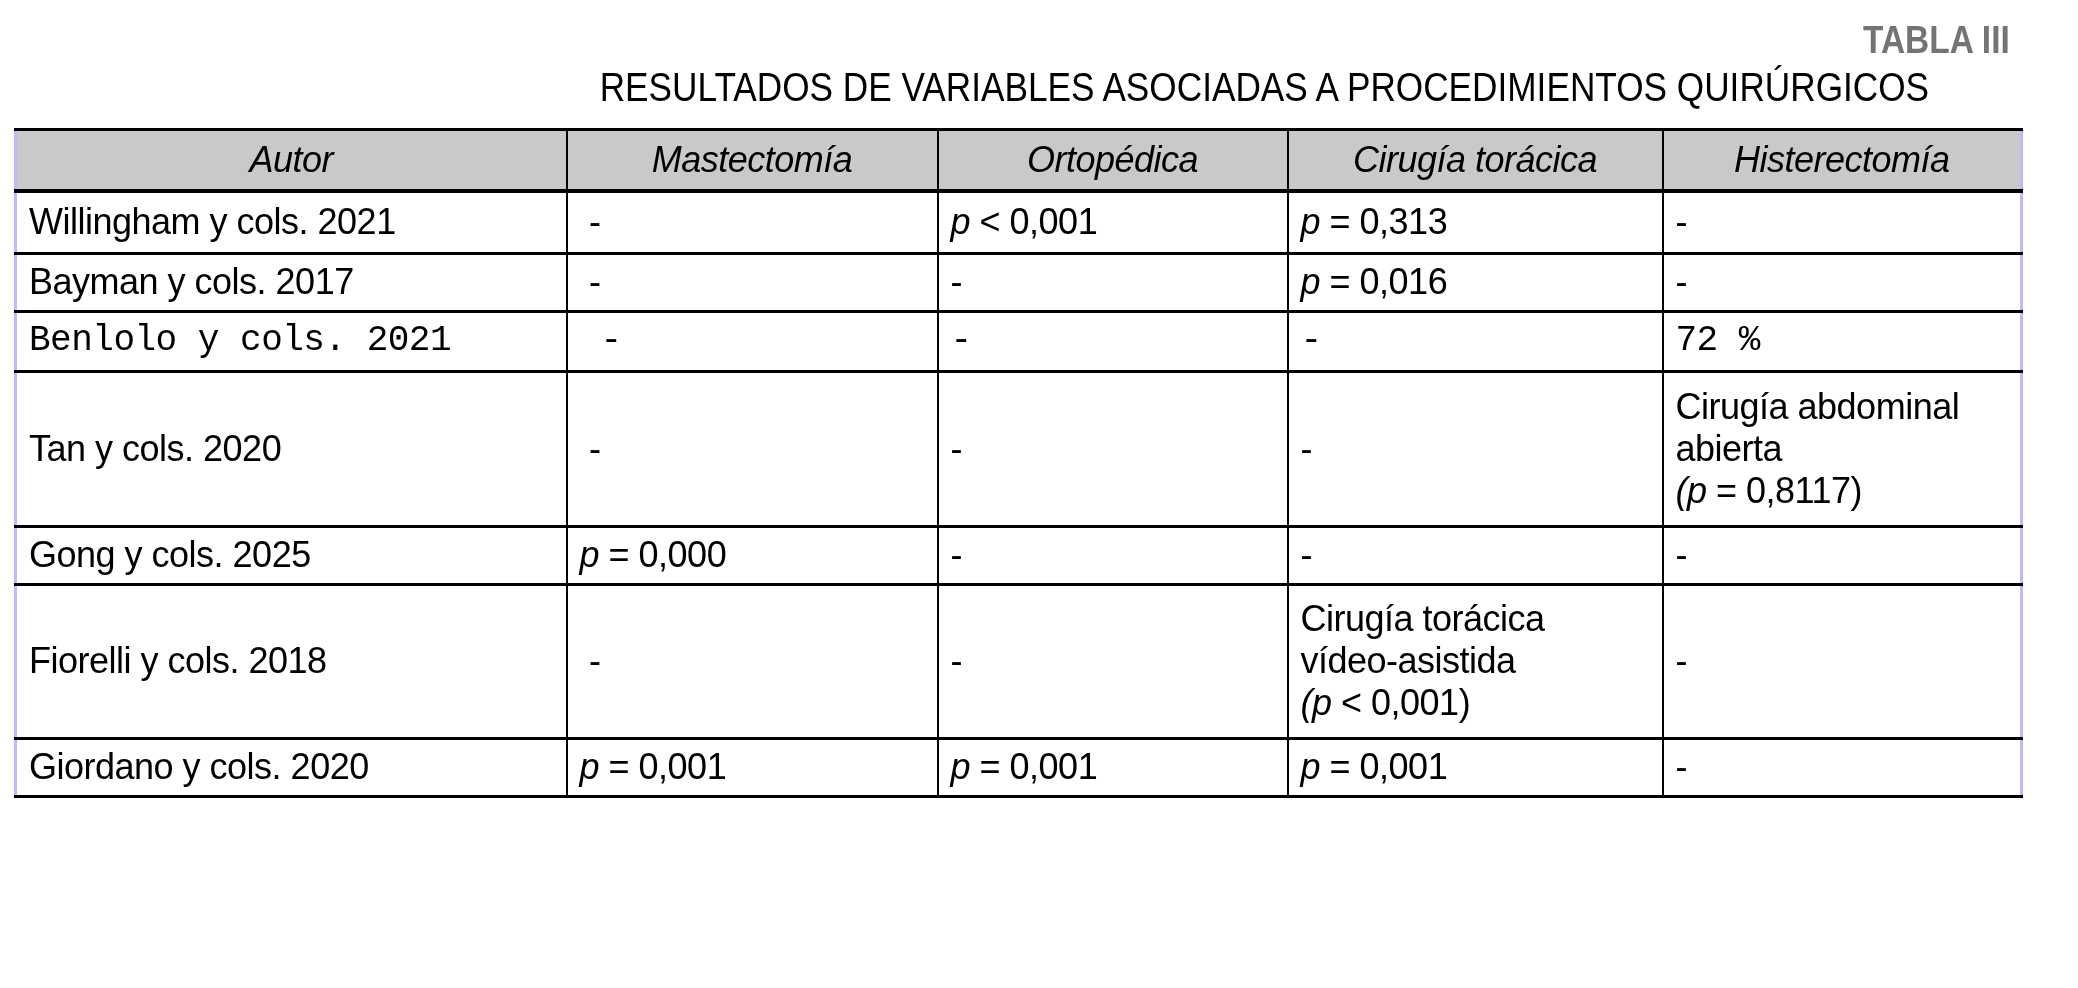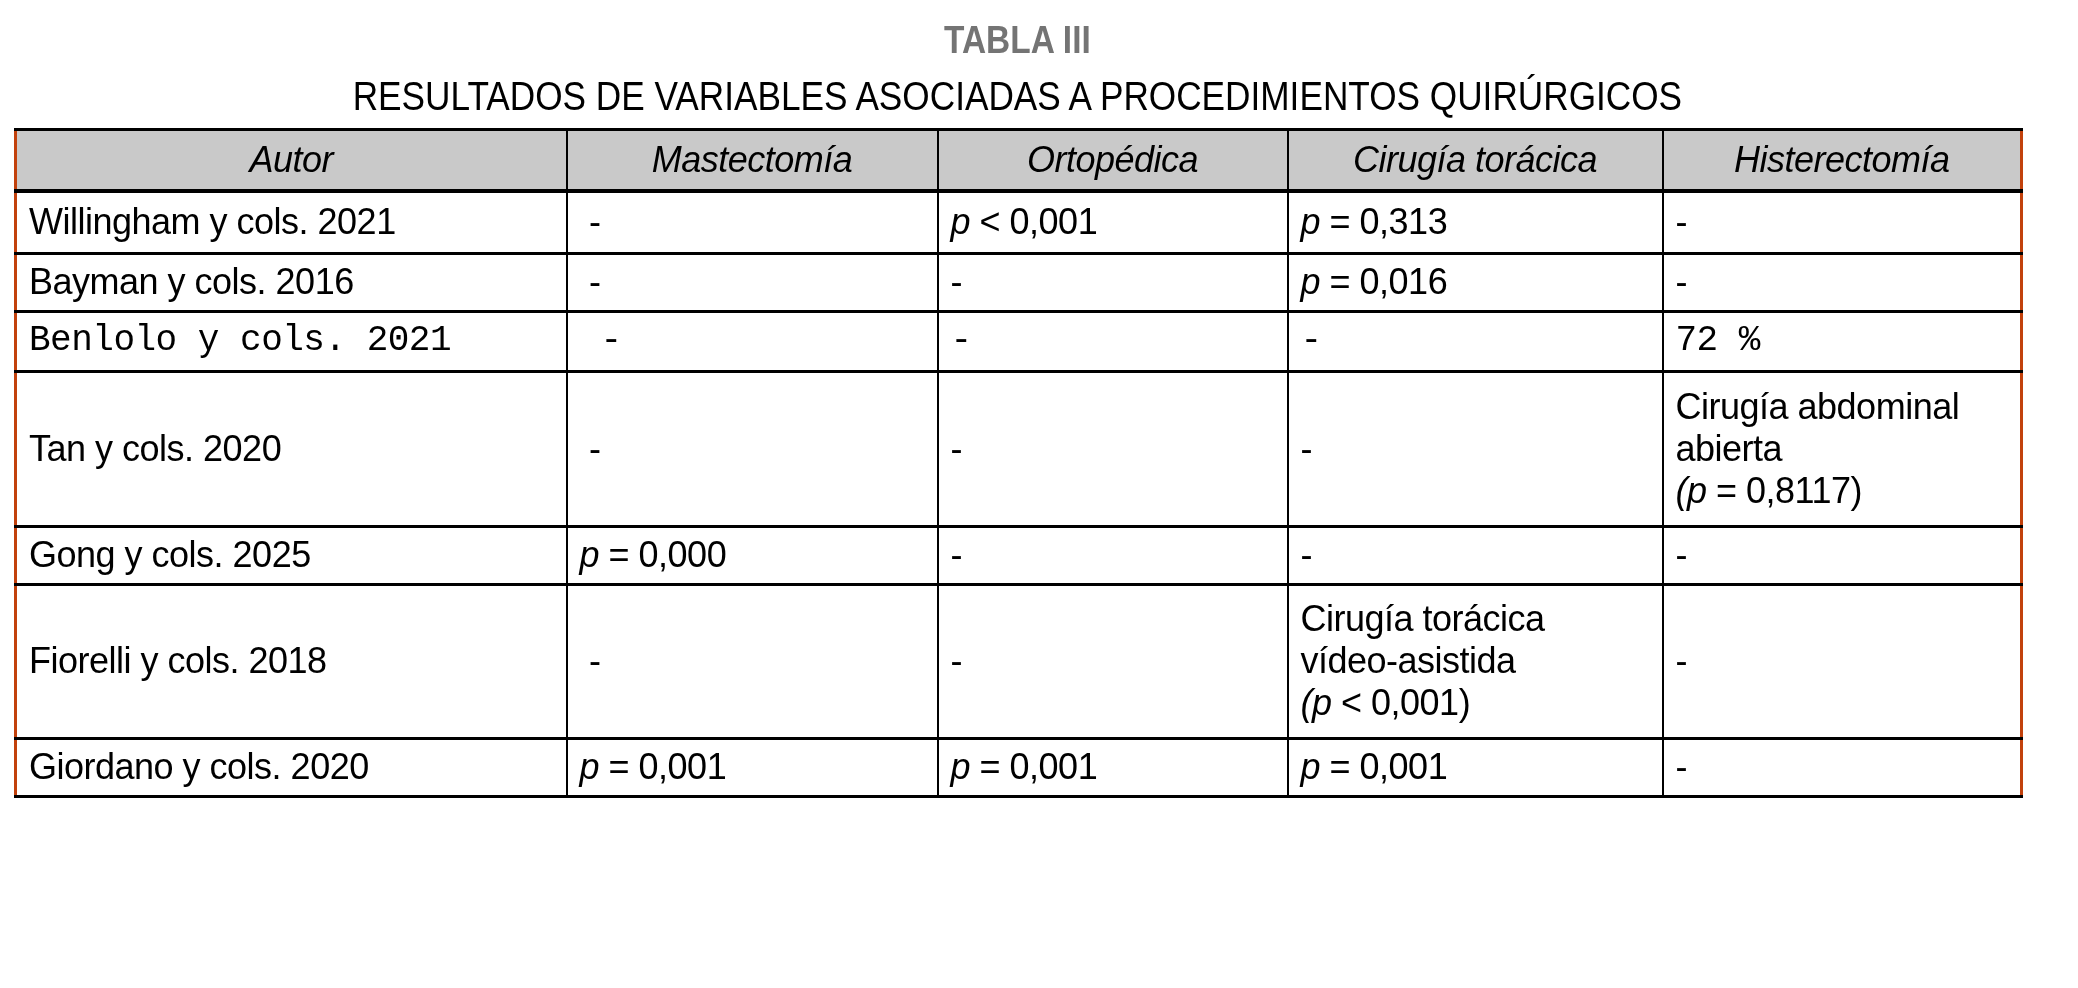--- a/index.html
+++ b/index.html
@@ -14,50 +14,50 @@
     background: #ffffff;
     font-family: "Liberation Sans", "DejaVu Sans", sans-serif;
     color: #000000;
     overflow: hidden;
   }
   .title-block {
     position: absolute;
     left: 14px;
     top: 18px;
     width: 2006px;
-    text-align: center;
+    text-align: right;
   }
   .title-main {
     font-size: 38px;
     font-weight: bold;
     color: var(--title-gray, #747474);
     line-height: 44px;
     letter-spacing: 0;
   }
   .title-sub {
     font-size: 40px;
     font-weight: normal;
     color: #000000;
     line-height: 46px;
-    margin-top: 11px;
+    margin-top: 2px;
     white-space: nowrap;
   }
   .squeeze {
     display: inline-block;
     transform: scaleX(0.88);
     transform-origin: center;
   }
   table.results {
     position: absolute;
     left: 14px;
     top: 128px;
     width: 2006px;
     border-collapse: collapse;
     table-layout: fixed;
-    border: 3px solid #c2410c;
+    border: 3px solid #c4b5fd;
   }
   table.results th {
     background: var(--header-bg, #c9c9c9);
     border: 2px solid #000000;
     border-top-width: 3px;
     border-bottom-width: 4px;
     font-style: italic;
     font-weight: normal;
     font-size: 36px;
     text-align: center;
@@ -112,21 +112,21 @@
     </thead>
     <tbody>
         <tr style="height: 62px;">
           <td>Willingham y cols. 2021</td>
           <td> -</td>
           <td><span class="pit">p</span> &lt; 0,001</td>
           <td><span class="pit">p</span> = 0,313</td>
           <td>-</td>
         </tr>
         <tr style="height: 58px;">
-          <td>Bayman y cols. 2016</td>
+          <td>Bayman y cols. 2017</td>
           <td> -</td>
           <td>-</td>
           <td><span class="pit">p</span> = 0,016</td>
           <td>-</td>
         </tr>
         <tr style="height: 60px; font-family: Liberation Mono, monospace;">
           <td>Benlolo y cols. 2021</td>
           <td> -</td>
           <td>-</td>
           <td>-</td>

